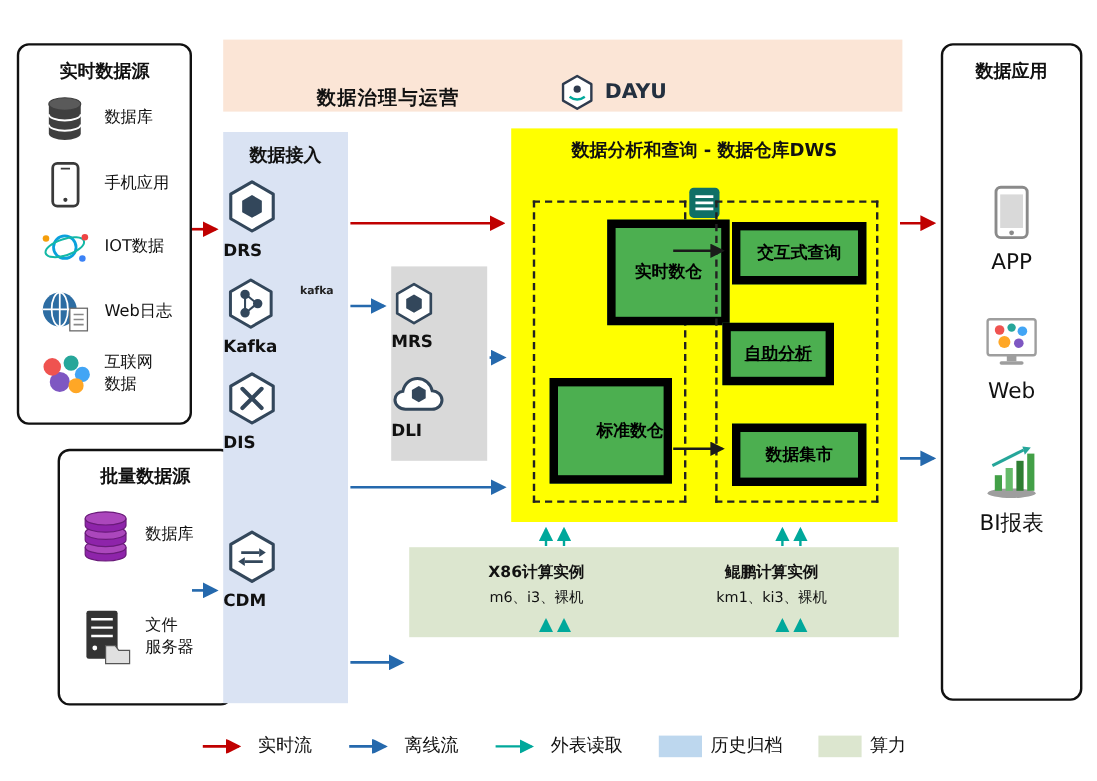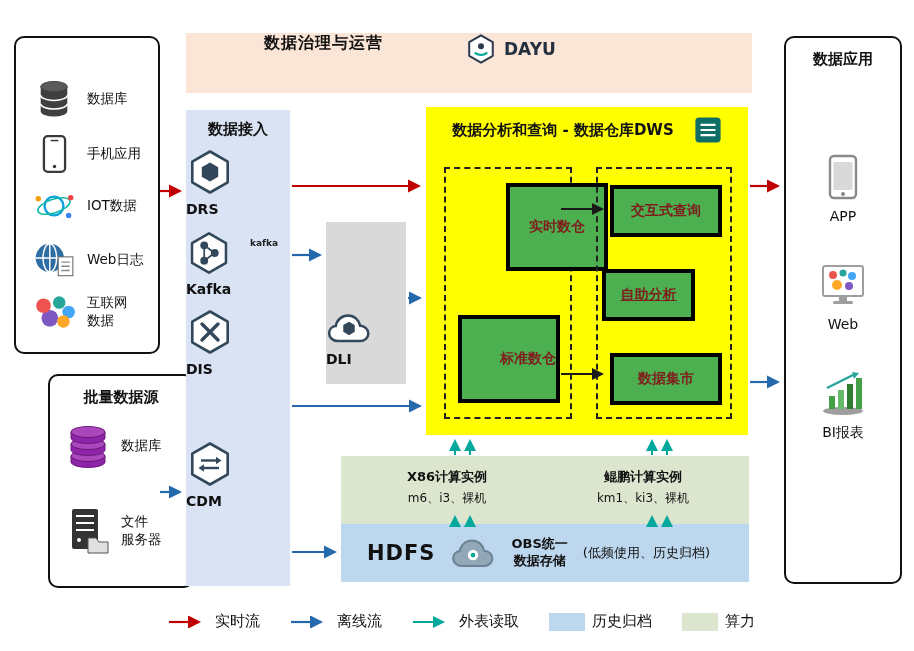--- a/index.html
+++ b/index.html
@@ -20,46 +20,46 @@
   .ln { display:block; }
 
   
   #access { background:var(--access-fill); }
   #midbox { background:var(--middleware-fill); }
   .svc { position:absolute; left:0; width:100%; text-align:left; }
   .svc-label { font-weight:700; font-size:14px; margin-top:1px; }
   .kafka-brand { position:absolute; left:64px; top:8px; font-size:9px; font-weight:700; color:#222; }
 
   
-  #banner { background:var(--banner-fill); display:flex; align-items:flex-start; }
+  #banner { background:var(--banner-fill); display:flex; align-items:flex-end; }
   .banner-title { font-weight:700; font-size:16px; margin-left:78px; letter-spacing:1px; }
   .dayu { display:flex; align-items:center; gap:7px; margin-left:82px; font-weight:700; font-size:17px; color:#23303f; }
 
   
   #dws { background:var(--dws-fill); }
-  .dws-head { display:flex; align-items:center; justify-content:center; gap:20px; padding-top:9px; }
+  .dws-head { display:flex; align-items:center; justify-content:center; gap:20px; padding-top:9px;flex-direction:column; }
   .dws-title { font-weight:700; font-size:15px; }
   .dashed { position:absolute; border:2px dashed #222; box-sizing:border-box; }
-  .greenbox { position:absolute; background:var(--warehouse-green); border:4px solid #000000;
+  .greenbox { position:absolute; background:var(--warehouse-green); border:7px solid #000000;
               display:flex; align-items:center; justify-content:center;
-              font-weight:700; font-size:14px; color:#7f1d1d; box-sizing:border-box; text-align:center; }
+              font-weight:700; font-size:14px; color:#000000; box-sizing:border-box; text-align:center; }
 
   
   #computeBox { background:var(--compute-fill); }
   .comp-group { position:absolute; top:12px; text-align:center; }
   .comp-title { font-weight:700; font-size:13px; }
   .comp-spec { font-size:12px; margin-top:4px; }
   #hdfsBox { background:var(--archive-fill); display:flex; align-items:center; padding-left:26px; gap:15px; box-sizing:border-box; }
   .hdfs-label { font-weight:700; font-size:21px; letter-spacing:1px; }
   .obs-lines { font-weight:700; font-size:13px; line-height:1.3; text-align:center; }
   .hdfs-note { font-size:13px; }
 
   
   .app-item { position:absolute; width:100%; text-align:center; }
-  .app-label { font-size:14px; margin-top:4px; }
+  .app-label { font-size:18px; margin-top:4px; }
 
   
   .legend { position:absolute; left:168px; top:612px; display:flex; align-items:center; }
   .leg-item { display:flex; align-items:center; gap:7px; margin-right:30px; }
   .leg-text { font-size:15px; }
   .swatch { width:36px; height:18px; display:inline-block; }
   .sw-archive { background:var(--archive-fill); }
   .sw-compute { background:var(--compute-fill); }
 
   
@@ -84,20 +84,21 @@
       <svg width="32" height="32" viewBox="0 0 48 48">
         <polygon points="24,3.5 41.7,13.7 41.7,34.3 24,44.5 6.3,34.3 6.3,13.7" fill="#fff" stroke="#2e3b4e" stroke-width="3" stroke-linejoin="round"></polygon>
         <circle cx="24" cy="20" r="4.5" fill="#2e3b4e"></circle>
         <path d="M14.5 29.5 Q24 36.5 33.5 29.5" stroke="#00a89b" stroke-width="3" fill="none"></path>
       </svg>
       <span>DAYU</span>
     </div>
   </div>
 
   <div class="outline-box" style="left:14px;top:36px;width:146px;height:318px;">
+    <div class="box-title">实时数据源</div>
     <div class="row" style="top:40px">
       <span class="ic-wrap">
         <svg width="38" height="42" viewBox="0 0 40 42">
           <path d="M6 8 v26 a14 5.5 0 0 0 28 0 V8" fill="#3f3f3f"></path>
           <ellipse cx="20" cy="8" rx="14" ry="5.5" fill="#5a5a5a" stroke="#3f3f3f"></ellipse>
           <path d="M6 17 a14 5.5 0 0 0 28 0 M6 26 a14 5.5 0 0 0 28 0" fill="none" stroke="#ffffff" stroke-width="1.6"></path>
         </svg>
       </span>
       <span class="row-label">数据库</span>
     </div>
@@ -222,20 +223,27 @@
         <path d="M15 20.5 H30" stroke="#33475b" stroke-width="2.4"></path>
         <polygon points="30,16.8 35.5,20.5 30,24.2" fill="#33475b"></polygon>
         <path d="M33 28 H18" stroke="#33475b" stroke-width="2.4"></path>
         <polygon points="18,24.3 12.5,28 18,31.7" fill="#33475b"></polygon>
       </svg>
       <div class="svc-label">CDM</div>
     </div>
   </div>
 
   <div id="midbox" class="panel" style="left:326px;top:222px;width:80px;height:162px;">
+    <div class="svc" style="top:12px">
+      <svg width="38" height="38" viewBox="0 0 48 48">
+        <polygon points="24,3.5 41.7,13.7 41.7,34.3 24,44.5 6.3,34.3 6.3,13.7" fill="#fff" stroke="#33475b" stroke-width="2.8" stroke-linejoin="round"></polygon>
+        <polygon points="24,14.5 32.2,19.2 32.2,28.8 24,33.5 15.8,28.8 15.8,19.2" fill="#33475b"></polygon>
+      </svg>
+      <div class="svc-label">MRS</div>
+    </div>
     <div class="svc" style="top:88px">
       <svg width="46" height="36" viewBox="0 0 44 34">
         <path d="M11.5 29.5 C6.5 29.5 3 26 3 22 C3 18.3 5.8 15.6 9.3 15.2 C10.3 9.3 15.2 5 21 5 C26.8 5 31.6 9.2 32.7 14.8 C36.9 15 40.5 18.2 40.5 22.2 C40.5 26.2 37 29.5 32.5 29.5 Z" fill="#fff" stroke="#33475b" stroke-width="2.4"></path>
         <polygon points="22,11 27.5,14.2 27.5,20.7 22,23.9 16.5,20.7 16.5,14.2" fill="#33475b"></polygon>
       </svg>
       <div class="svc-label">DLI</div>
     </div>
   </div>
 
   <div id="dws" class="panel" style="left:426px;top:107px;width:322px;height:328px;">
@@ -271,33 +279,20 @@
     <div class="comp-group" style="left:16px;width:180px;">
       <div class="comp-title">X86计算实例</div>
       <div class="comp-spec">m6、i3、裸机</div>
     </div>
     <div class="comp-group" style="left:212px;width:180px;">
       <div class="comp-title">鲲鹏计算实例</div>
       <div class="comp-spec">km1、ki3、裸机</div>
     </div>
   </div>
 
-  <div id="hdfsBox" class="panel" style="left:341px;top:524px;width:408px;height:58px;">
-    <span class="hdfs-label">HDFS</span>
-    <svg width="46" height="36" viewBox="0 0 44 34">
-      <path d="M11.5 29.5 C6.5 29.5 3 26 3 22 C3 18.3 5.8 15.6 9.3 15.2 C10.3 9.3 15.2 5 21 5 C26.8 5 31.6 9.2 32.7 14.8 C36.9 15 40.5 18.2 40.5 22.2 C40.5 26.2 37 29.5 32.5 29.5 Z" fill="#92a7b7" stroke="#6c8396" stroke-width="2"></path>
-      <circle cx="22" cy="19" r="5" fill="#fff"></circle>
-      <circle cx="22" cy="19" r="2.2" fill="#00a89b"></circle>
-    </svg>
-    <span class="obs-lines">
-      <span class="ln">OBS统一</span>
-      <span class="ln">数据存储</span>
-    </span>
-    <span class="hdfs-note">(低频使用、历史归档)</span>
-  </div>
 
   <div class="outline-box" style="left:784px;top:36px;width:118px;height:548px;">
     <div class="box-title">数据应用</div>
     <div class="app-item" style="top:116px">
       <svg width="30" height="46" viewBox="0 0 30 46">
         <rect x="2" y="2" width="26" height="42" rx="4" fill="#fff" stroke="#8a8a8a" stroke-width="2.4"></rect>
         <rect x="5.5" y="8" width="19" height="28" fill="#d9d9d9"></rect>
         <circle cx="15" cy="40" r="2" fill="#8a8a8a"></circle>
       </svg>
       <div class="app-label">APP</div>

